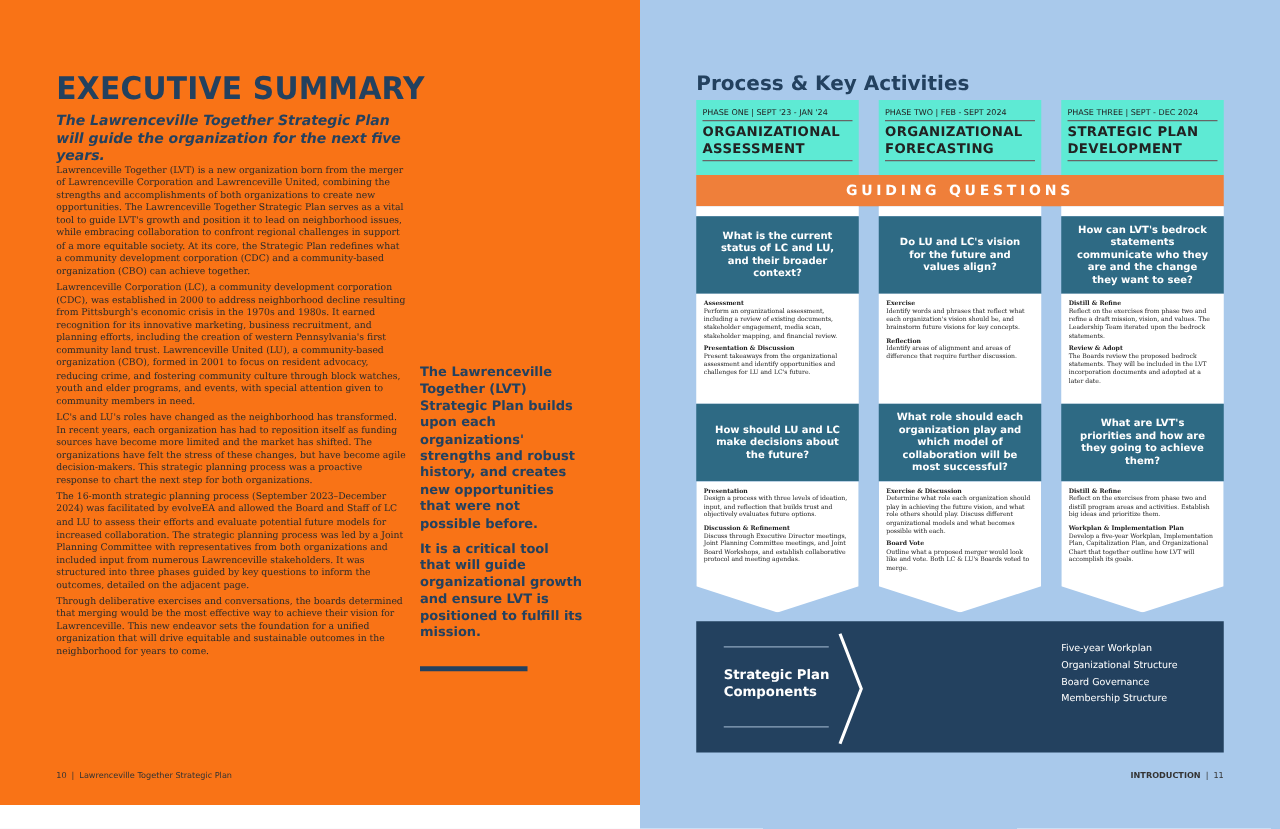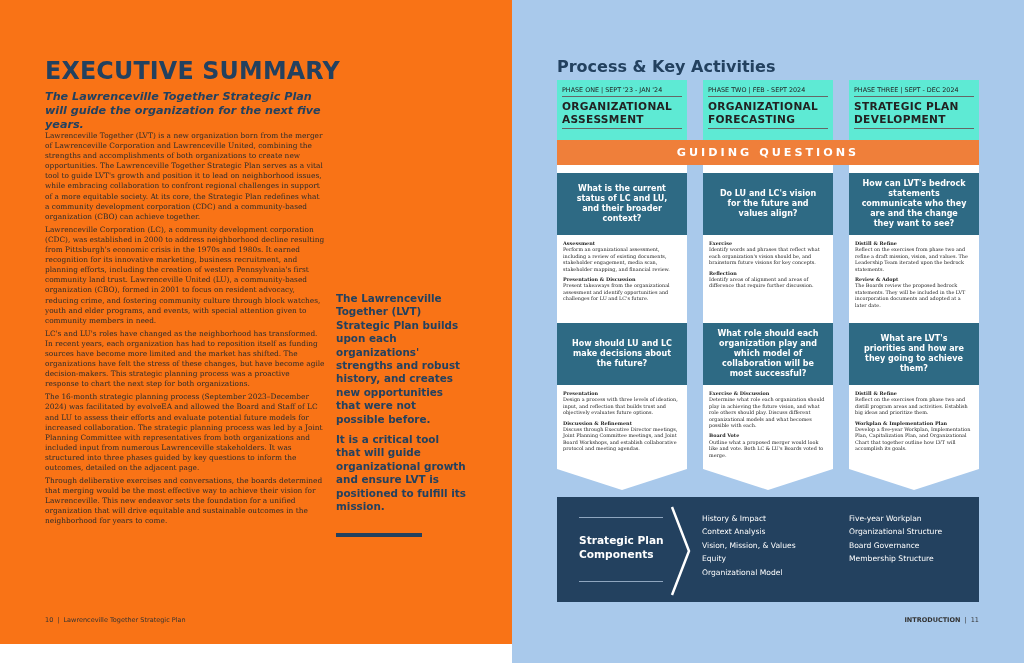--- a/index.html
+++ b/index.html
@@ -177,27 +177,20 @@
     </div>
 </div>
 
 <div class="components">
   <div class="comp-rule" style="top:20px;"></div>
   <div class="comp-title">Strategic Plan Components</div>
   <div class="comp-rule" style="top:84px;"></div>
   <svg class="chevron" viewBox="0 0 24 92">
     <polyline points="3,2 20,46 3,90" fill="none" stroke="#ffffff" stroke-width="2.5"></polyline>
   </svg>
-  <div class="comp-list comp-list-1">
-    <div>History &amp; Impact</div>
-    <div>Context Analysis</div>
-    <div>Vision, Mission, &amp; Values</div>
-    <div>Equity</div>
-    <div>Organizational Model</div>
-  </div>
   <div class="comp-list comp-list-2">
     <div>Five-year Workplan</div>
     <div>Organizational Structure</div>
     <div>Board Governance</div>
     <div>Membership Structure</div>
   </div>
 </div>
 
 <div class="footer-right">
   <b>INTRODUCTION</b><span class="sep">|</span><span>11</span>

